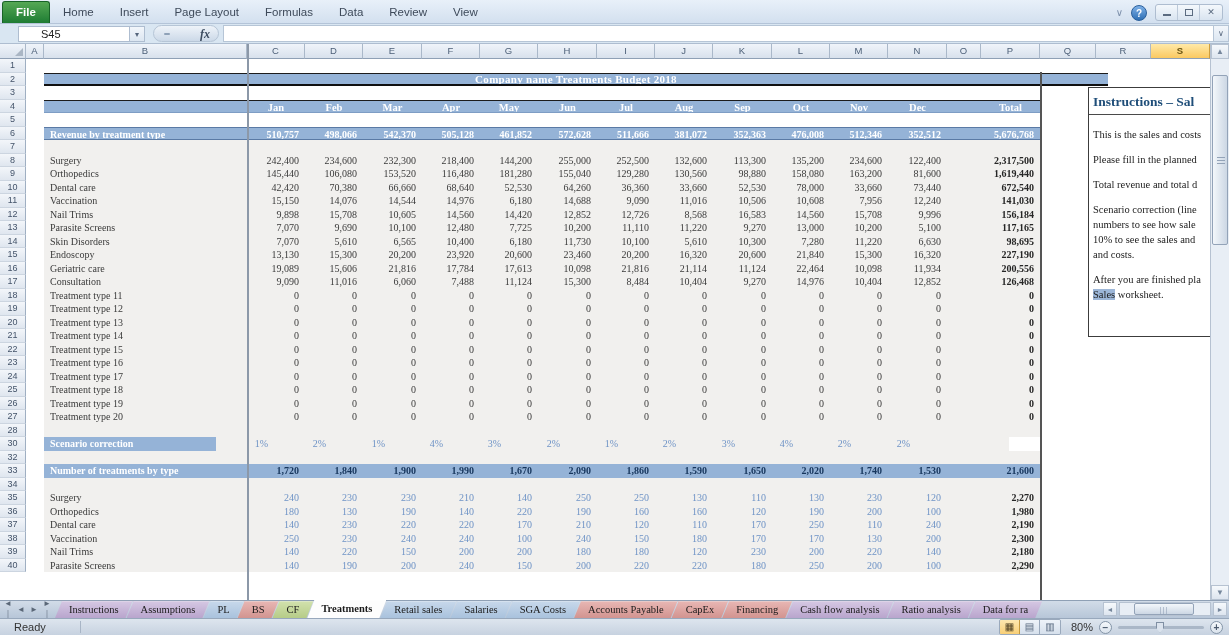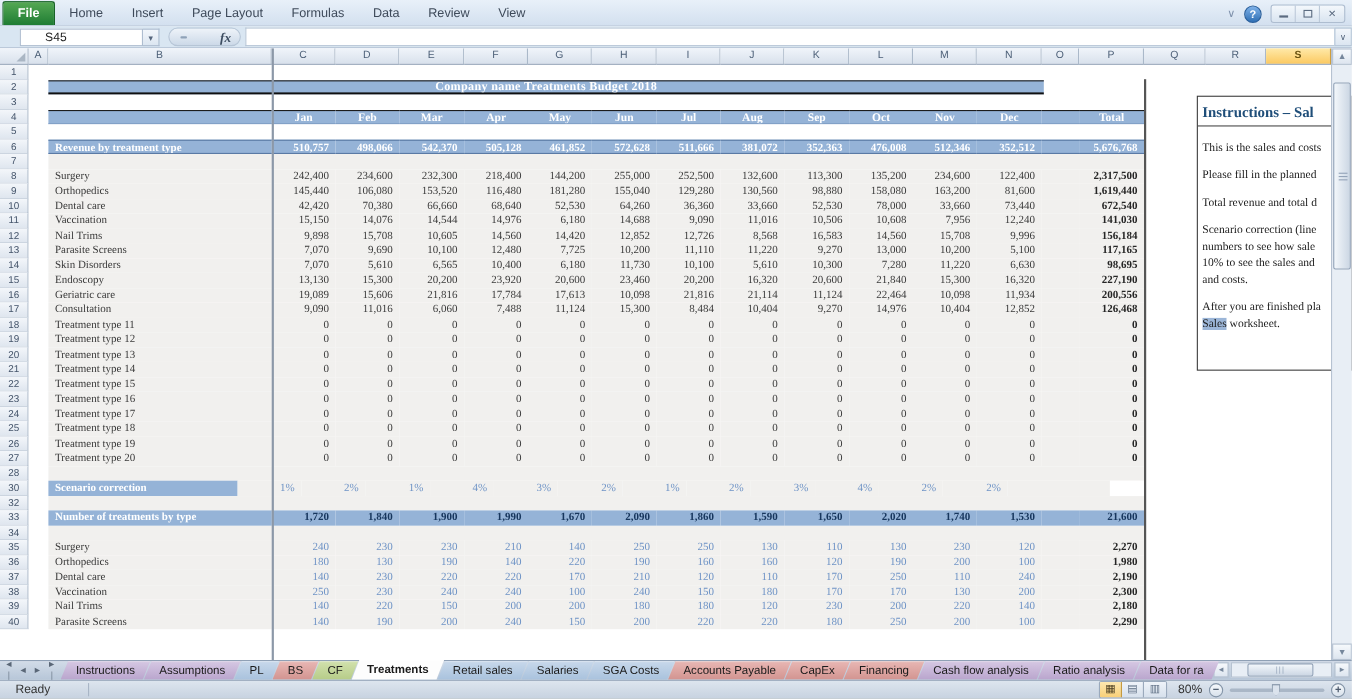--- a/index.html
+++ b/index.html
@@ -101,21 +101,21 @@
   .vgrip{position:absolute;left:4px;top:50%;width:8px;height:1px;background:#93a3b8;
          box-shadow:0 3px 0 #93a3b8,0 -3px 0 #93a3b8;}
 
   
   .tabbar{position:absolute;left:0;top:600px;width:1229px;height:18px;
           background:linear-gradient(#d2dce8,#b7c6d8);border-top:1px solid #8fa0b5;
           display:flex;align-items:flex-end;}
   .tnav{display:flex;align-items:center;height:18px;padding:0 3px;gap:3px;}
   .tnavb{font-size:8px;color:#5a6777;width:10px;text-align:center;}
   .stab{height:17px;line-height:16px;padding:0 14px;margin-right:-6px;font-size:10.5px;color:#1b1b1b;
-        clip-path:polygon(7px 0,100% 0,calc(100% - 7px) 100%,0 100%);border-top:1px solid rgba(255,255,255,.5);}
+        clip-path:polygon(7px 0,100% 0,calc(100% - 7px) 100%,0 100%);border-top:1px solid rgba(255,255,255,.5);font-family:Liberation Serif, serif;}
   .tc-purple{background:linear-gradient(#d4c6e2,#b9a5cd);}
   .tc-blue{background:linear-gradient(#c6d7ea,#a9c2dd);margin-top:8px;}
   .tc-red{background:linear-gradient(#e7b5b2,#d29490);}
   .tc-green{background:linear-gradient(#d0e0ab,#b6cc88);}
   .tc-active{background:#fdfdfd;font-weight:bold;height:18px;z-index:3;position:relative;}
   .hscroll{margin-left:auto;display:flex;align-items:center;height:18px;gap:2px;padding-right:2px;}
   .harrow{width:14px;height:14px;background:linear-gradient(#f6f9fc,#dde5ef);border:1px solid #b6c2d1;
           font-size:7px;color:#76879c;text-align:center;line-height:13px;}
   .htrack{width:92px;height:14px;background:#e8eef5;border:1px solid #b6c2d1;position:relative;}
   .hthumb{position:absolute;left:14px;top:0;width:60px;height:12px;border:1px solid #93a3b8;border-radius:2px;
@@ -211,21 +211,21 @@
     <div class="rows" id="rows">
         <div class="r">
           <div class="c gut">1</div>
           <div class="c ca"></div>
           <div class="c white" style="width:996px"></div>
           <div class="c white" style="width:170px"></div>
         </div>
         <div class="r">
           <div class="c gut">2</div>
           <div class="c ca"></div>
-          <div class="c band tband" style="width:905px">Company name Treatments Budget 2018</div>
+          <div class="c band tband" style="width:1064px">Company name Treatments Budget 2018</div>
           <div class="c white" style="width:170px"></div>
         </div>
         <div class="r">
           <div class="c gut">3</div>
           <div class="c ca"></div>
           <div class="c white" style="width:996px"></div>
           <div class="c white" style="width:170px"></div>
         </div>
         <div class="r">
           <div class="c gut">4</div>

